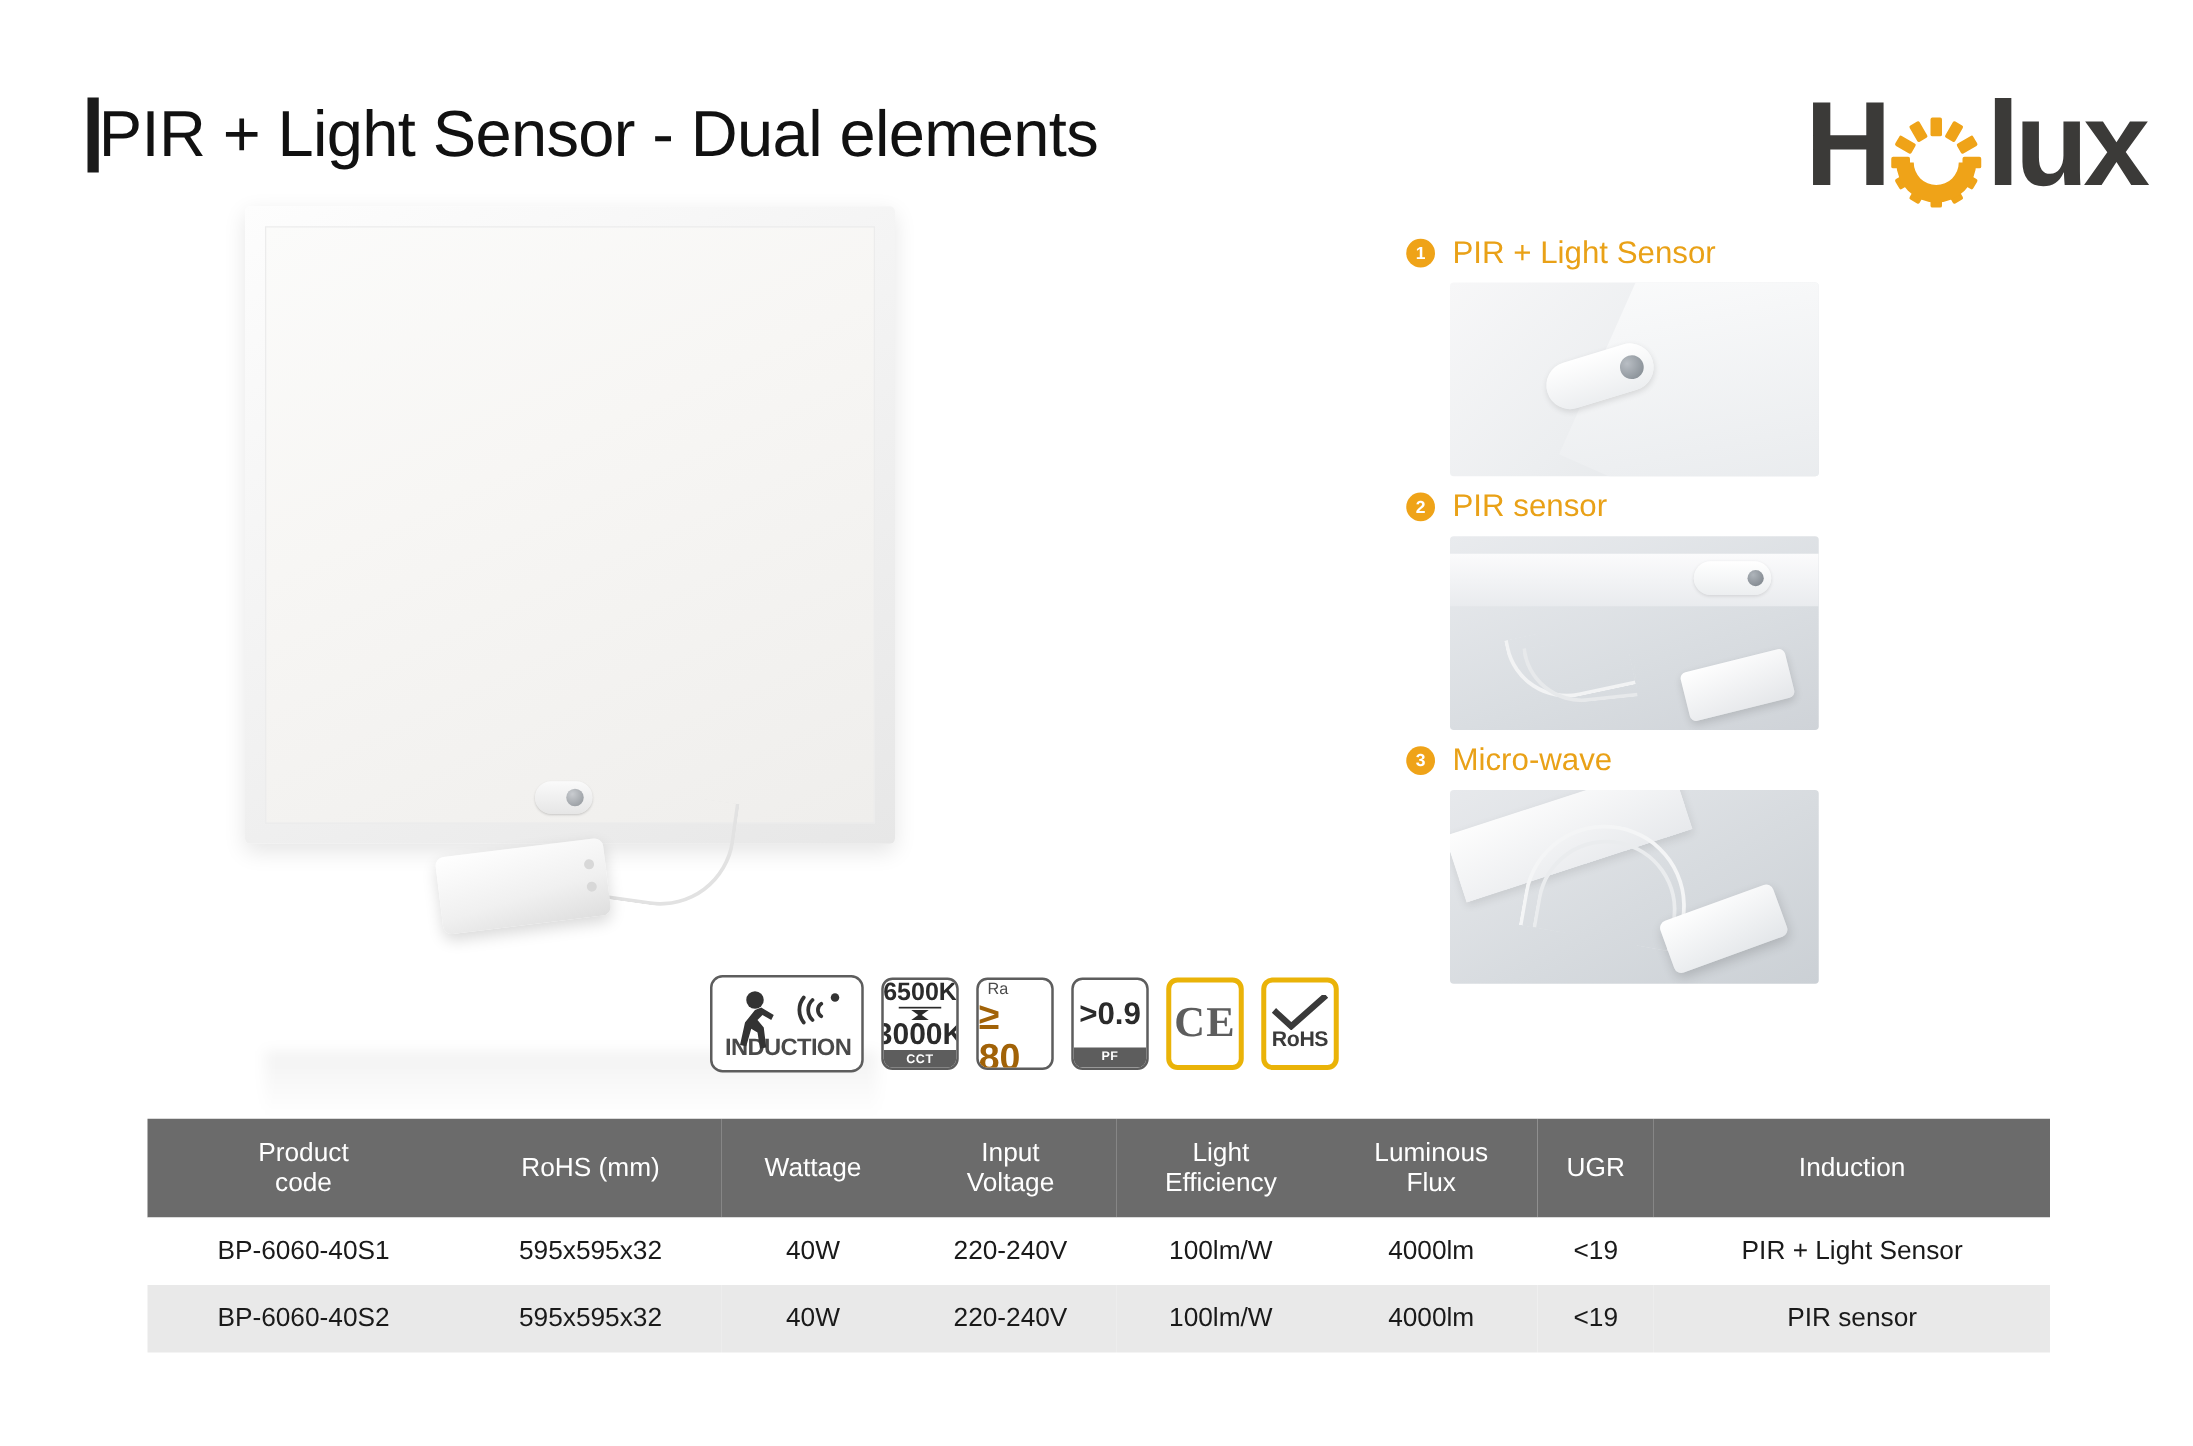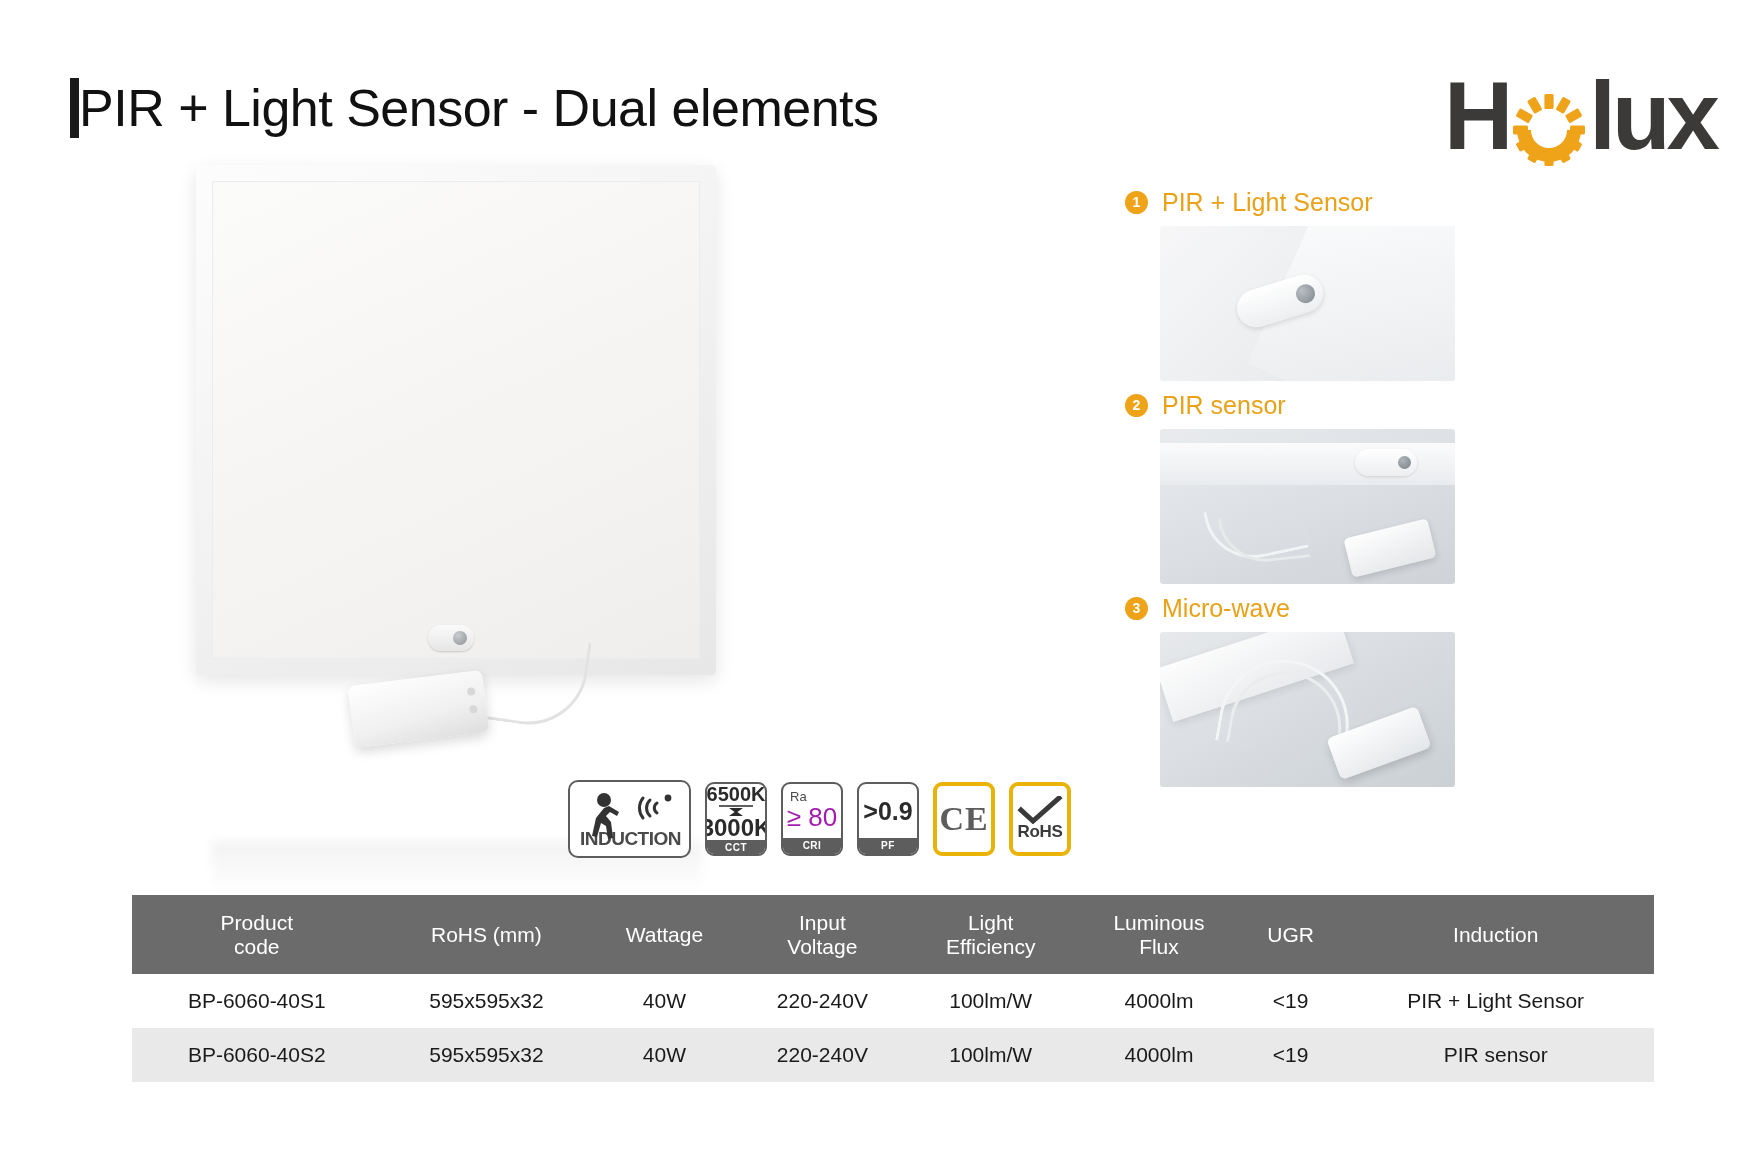--- a/index.html
+++ b/index.html
@@ -76,21 +76,21 @@
 
   .badge-cap { width:62px; height:74px; border:2px solid #5d5d5d; border-radius:9px; background:#fff;
                display:flex; flex-direction:column; overflow:hidden; }
   .badge-cap .bc-body { flex:1; display:flex; flex-direction:column; align-items:center; justify-content:center; gap:0; }
   .badge-cap .bc-foot { background:#5d5d5d; color:#fff; font-size:10px; font-weight:bold; text-align:center; padding:2px 0 3px; letter-spacing:0.5px; }
   .cct-top { font-size:20px; font-weight:bold; color:#2b2b2b; line-height:1.05; }
   .cct-mid { width:38px; height:10px; position:relative; }
   .cct-mid svg { display:block; }
   .cct-bot { font-size:24px; font-weight:bold; color:#2b2b2b; line-height:1.05; }
   .ra-small { font-size:13px; color:#4a4a4a; line-height:1; align-self:flex-start; margin-left:7px; }
-  .ra-big { font-size:26px; font-weight:normal; color:#a21caf; line-height:1.1; }
+  .ra-big { font-size:30px; font-weight:bold; color:#a16207; line-height:1.1; }
   .pf-big { font-size:25px; font-weight:bold; color:#2b2b2b; }
   .badge-plain { width:62px; height:74px; border:4px solid #eab308; border-radius:9px; background:#fff;
                  display:flex; align-items:center; justify-content:center; }
   .ce-mark { font-size:34px; font-weight:bold; color:#5d5d5d; letter-spacing:1px; font-family:"Liberation Serif", serif; }
   .rohs-wrap { display:flex; flex-direction:column; align-items:center; justify-content:center; gap:0; }
   .rohs-check svg { display:block; }
   .rohs-text { font-size:17px; font-weight:bold; color:#3a3a3a; margin-top:-2px; letter-spacing:-0.3px; }
 
   
   .callouts { position:absolute; left:1125px; top:186px; width:600px; }
@@ -129,21 +129,21 @@
   .ph3 .bar { position:absolute; left:0; top:6px; width:190px; height:56px;
       background: linear-gradient(170deg,#fdfdfd,#e7e9ec); transform:rotate(-18deg); box-shadow:0 3px 8px rgba(0,0,0,.10); }
   .ph3 .drv { position:absolute; right:28px; bottom:22px; width:96px; height:44px; border-radius:6px;
       background: linear-gradient(170deg,#ffffff,#e3e6e9); transform:rotate(-20deg); box-shadow:0 4px 9px rgba(0,0,0,.16); }
   .ph3 .loop { position:absolute; left:62px; top:28px; width:130px; height:92px;
       border:3px solid #f4f5f6; border-bottom:none; border-radius:70px 70px 0 0; transform:rotate(10deg); }
   .ph3 .loop2 { position:absolute; left:72px; top:40px; width:112px; height:80px;
       border:3px solid #eaecee; border-bottom:none; border-radius:60px 60px 0 0; transform:rotate(10deg); }
 
   
-  .spec-table { position:absolute; left:132px; top:895px; width:1522px; border-collapse:collapse; }
+  .spec-table { position:absolute; left:118px; top:895px; width:1522px; border-collapse:collapse; }
   .spec-table th {
     background:#6b6b6b; color:#ffffff; font-weight:400; font-size:21px;
     padding:16px 4px; text-align:center; line-height:1.12;
   }
   .spec-table td { font-size:21px; color:#1a1a1a; text-align:center; padding:15px 4px; }
   .spec-table tbody tr:nth-child(even) { background:#e9e9e9; }
   .spec-table tbody tr:nth-child(odd) { background:#ffffff; }
 </style>
 </head>
 <body>

